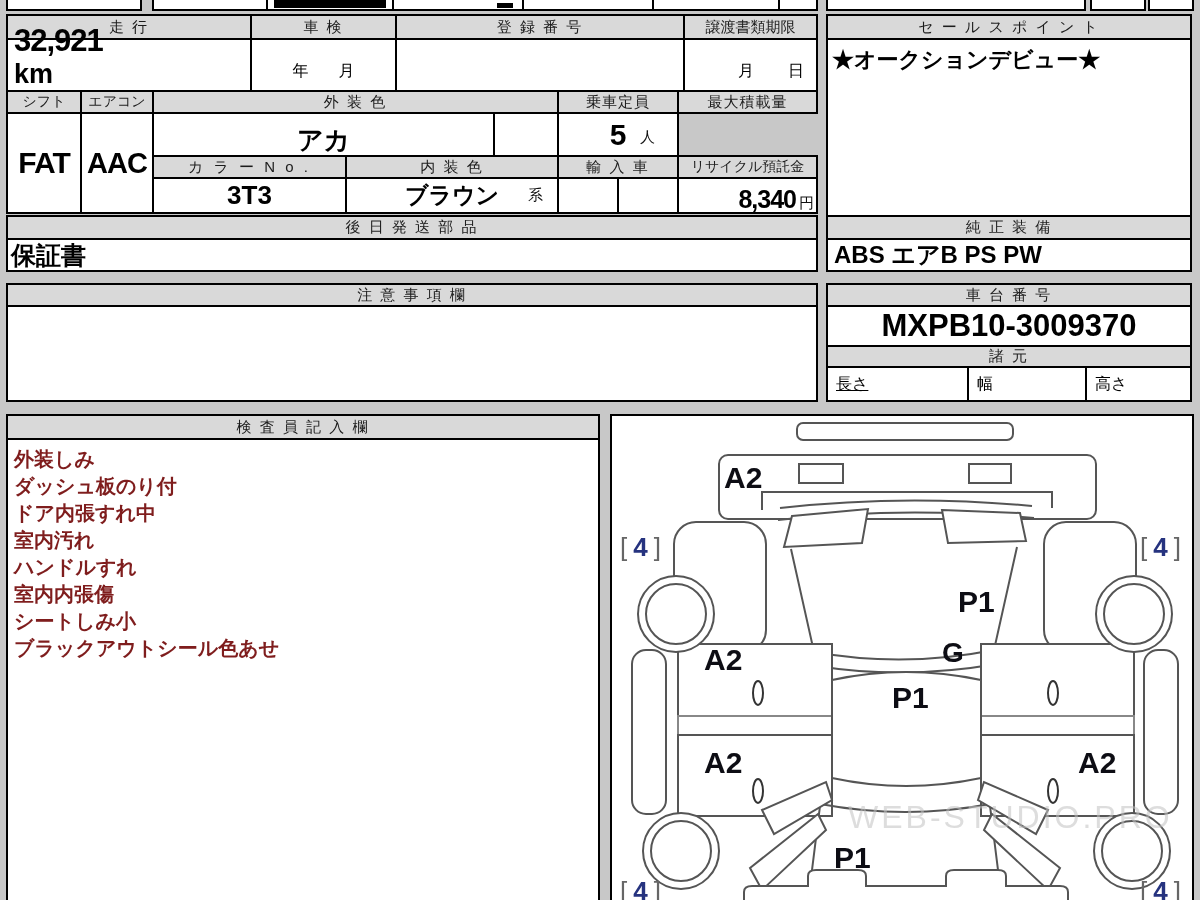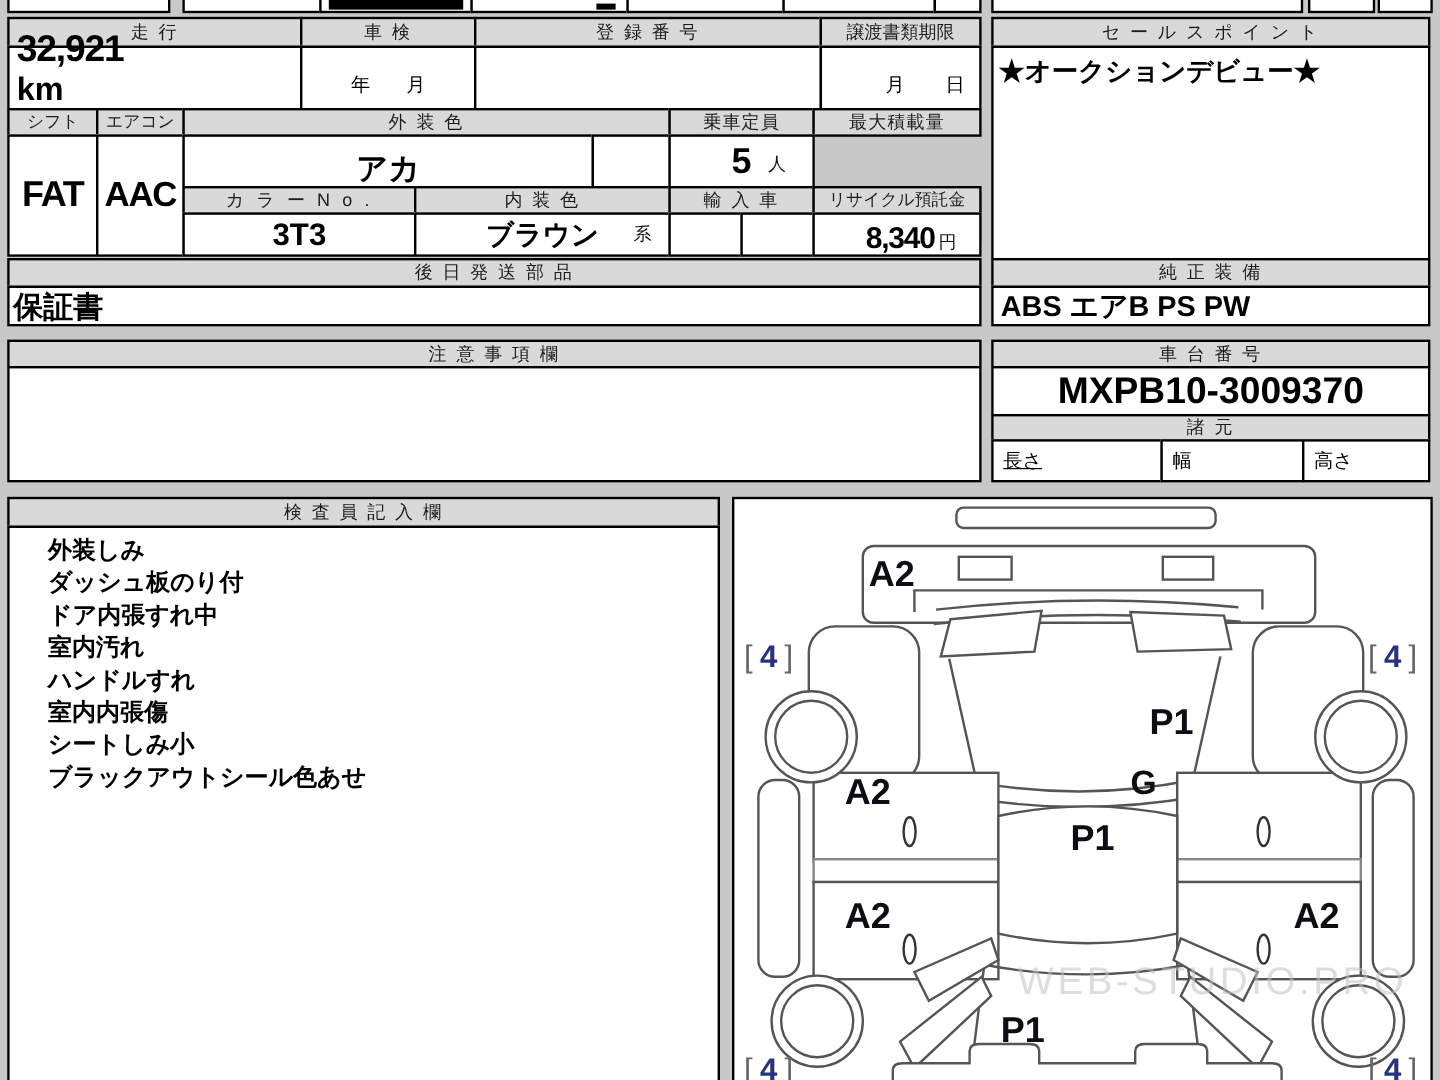--- a/index.html
+++ b/index.html
@@ -5,21 +5,21 @@
   html,body{margin:0;padding:0;}
   body{font-family:"Liberation Sans",sans-serif;background:#b9b9b9;}
   #sheet{position:relative;width:1200px;height:900px;background:#c8c8c8;overflow:hidden;}
   .cell{position:absolute;box-sizing:border-box;background:#fff;border:2px solid #000;}
   .hdr{background:#d9d9d9;display:flex;align-items:center;justify-content:center;
        font-size:15px;color:#1c1c1c;letter-spacing:2px;white-space:nowrap;overflow:hidden;}
   .val{display:flex;align-items:center;justify-content:center;font-weight:bold;color:#000;}
   .blob{position:absolute;background:#000;}
   .bigval{font-size:27px;font-weight:bold;letter-spacing:-1px;}
   .unit{font-weight:normal;font-size:15px;color:#111;}
-  .note-line{font-size:20px;font-weight:bold;color:#000000;line-height:27px;white-space:nowrap;margin-left:26px;}
+  .note-line{font-size:20px;font-weight:bold;color:#7f1d1d;line-height:27px;white-space:nowrap;}
   svg text{font-family:"Liberation Sans",sans-serif;}
 </style>
 </head>
 <body>
 
 <div id="sheet">
 
   <div class="cell" style="left:6px;top:-4px;width:136px;height:15px;"></div>
   <div class="cell" style="left:152px;top:-4px;width:116px;height:15px;"></div>
   <div class="cell" style="left:266px;top:-4px;width:128px;height:15px;"></div>
@@ -110,21 +110,21 @@
 
   <div class="cell val" style="left:152px;top:177px;width:195px;height:37px;font-size:26px;">
       <span>3T3</span>
     </div>
   <div class="cell val" style="left:345px;top:177px;width:214px;height:37px;font-size:23px;">
     <span>ブラウン</span>
     <span class="unit" style="position:absolute;right:14px;bottom:7px;">系</span>
   </div>
   <div class="cell" style="left:557px;top:177px;width:62px;height:37px;"></div>
   <div class="cell" style="left:617px;top:177px;width:62px;height:37px;"></div>
-  <div class="cell val" style="left:677px;top:177px;width:141px;height:37px;justify-content:flex-end;align-items:baseline;padding:6px 19px 0 0;">
+  <div class="cell val" style="left:677px;top:177px;width:141px;height:37px;justify-content:flex-end;align-items:baseline;padding:6px 2px 0 0;">
     <span style="font-size:25px;letter-spacing:-1px;">8,340</span>
       <span class="unit" style="margin-left:3px;">円</span>
   </div>
 
   <div class="cell hdr" style="left:6px;top:215px;width:812px;height:25px;">
       <span>後 日 発 送 部 品</span>
     </div>
   <div class="cell val" style="left:6px;top:238px;width:812px;height:34px;justify-content:flex-start;font-size:25px;padding-left:3px;">
       <span>保証書</span>
     </div>

